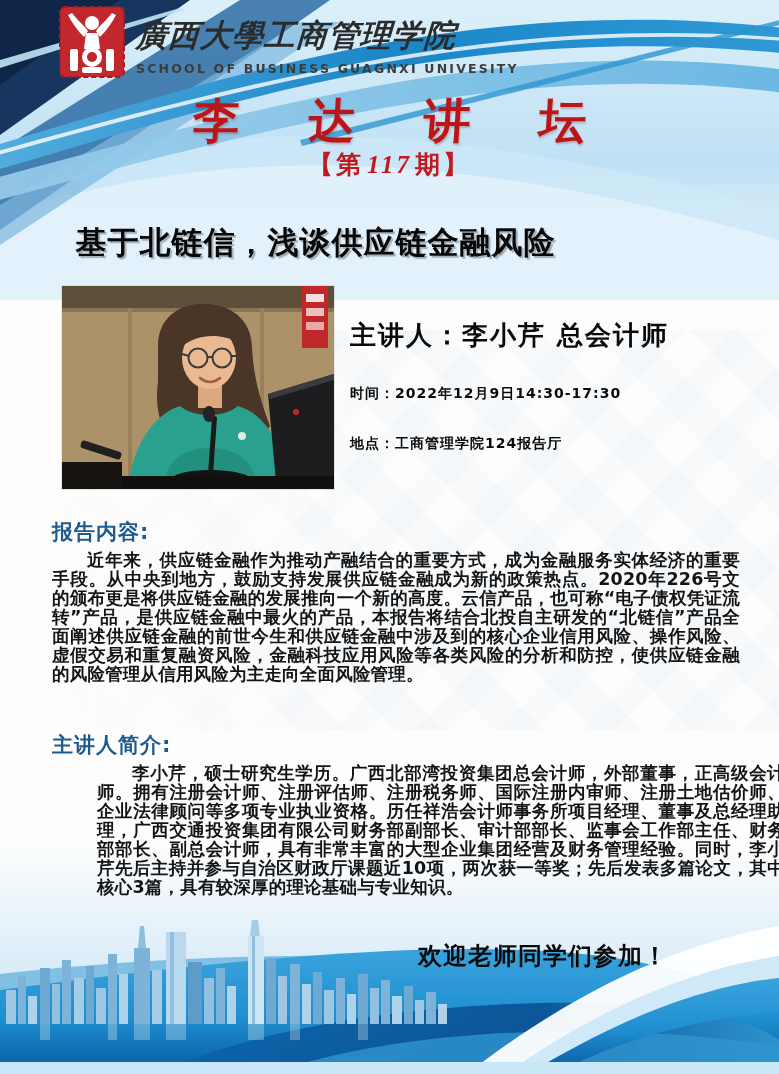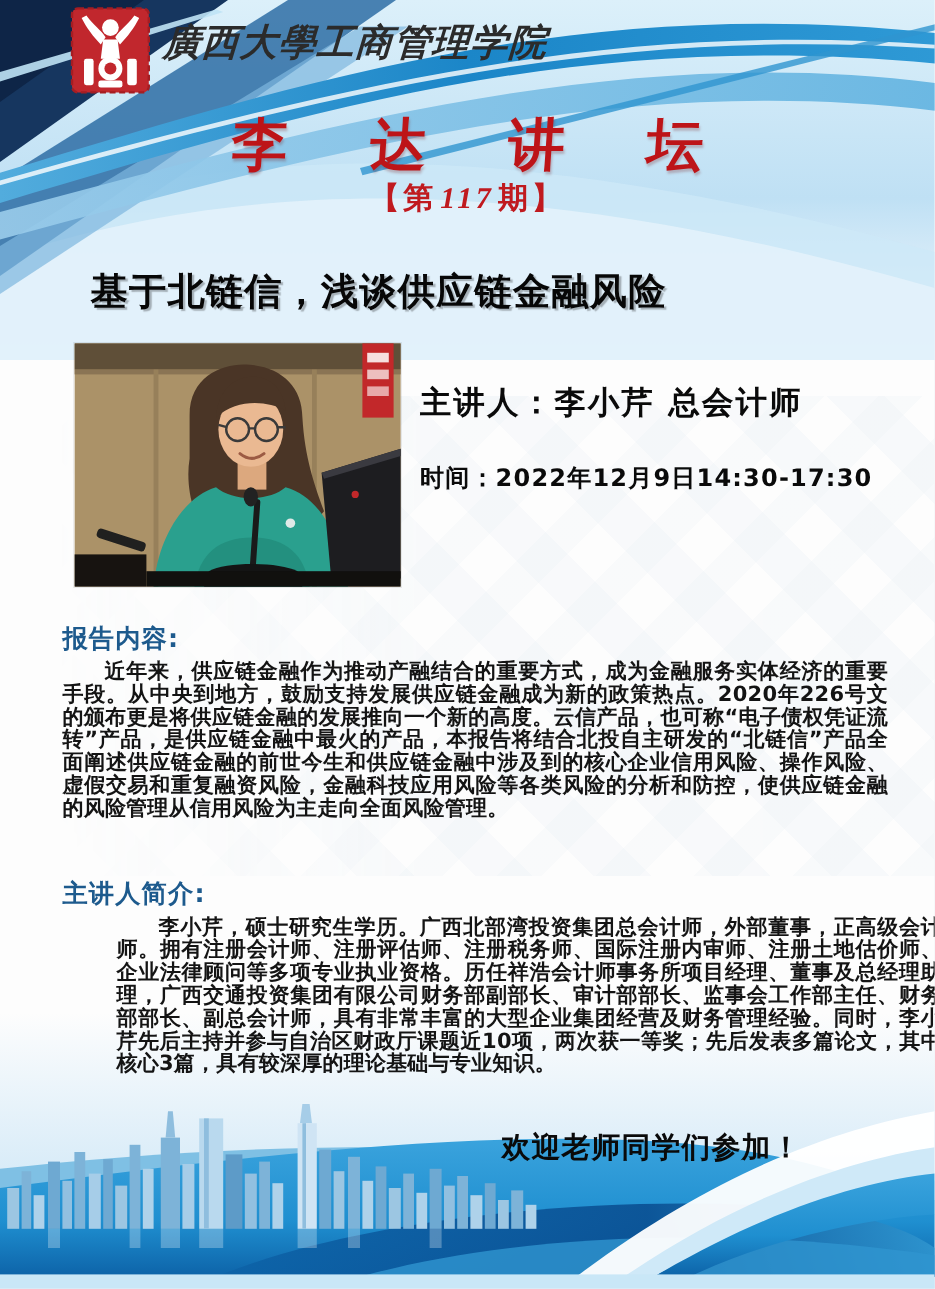--- a/index.html
+++ b/index.html
@@ -70,21 +70,21 @@
     box-shadow:0 0 0 1px rgba(0,0,0,.08);
   }
   .info{
     position:absolute;left:350px;top:318px;width:410px;z-index:3;color:#0a0a0a;
   }
   .info .speaker{
     font-size:26px;font-weight:bold;letter-spacing:2px;margin-bottom:32px;
     font-family:"DejaVu Serif","Liberation Serif",serif;
   }
   .info .line{
-    font-size:20px;font-weight:bold;letter-spacing:1px;margin-bottom:32px;
+    font-size:14px;font-weight:bold;letter-spacing:1px;margin-bottom:32px;
     font-family:"DejaVu Sans","Liberation Sans",sans-serif;
   }
 
   
   .section-heading{
     position:absolute;left:52px;z-index:3;
     font-size:21px;font-weight:bold;color:#1d5a8d;letter-spacing:1px;
   }
   .heading-report{top:518px;}
   .heading-bio{top:731px;}
@@ -155,20 +155,21 @@
       <path d="M54,8 C48,16 42,20 38,26 L42,32 C48,26 54,18 58,10 Z" fill="#ffffff"></path>
       <path d="M28,28 L40,28 L42,44 L26,44 Z" fill="#ffffff"></path>
       <circle cx="34" cy="52" r="10" fill="#ffffff"></circle>
       <circle cx="34" cy="52" r="5" fill="#c1272d"></circle>
       <rect x="12" y="44" width="8" height="22" rx="2" fill="#ffffff"></rect>
       <rect x="48" y="44" width="8" height="22" rx="2" fill="#ffffff"></rect>
       <rect x="24" y="62" width="20" height="6" rx="2" fill="#ffffff"></rect>
     </svg>
     <div class="uni-names">
       <div class="uni-cn">廣西大學工商管理学院</div>
+      <div class="uni-en">SCHOOL OF BUSINESS GUAGNXI UNIVESITY</div>
     </div>
   </div>
 
   <div class="forum-title">李 达 讲 坛</div>
   <div class="issue"><span>【第</span><span class="num">117</span><span>期】</span></div>
 
   <div class="lecture-title">基于北链信，浅谈供应链金融风险</div>
 
   <svg class="photo" viewBox="0 0 272 203" preserveAspectRatio="none" aria-hidden="true">
     <rect x="0" y="0" width="272" height="203" fill="#ab9268"></rect>
@@ -211,20 +212,21 @@
     <path d="M112,190 C126,182 170,182 186,190 L190,203 L108,203 Z" fill="#141414"></path>
 
     <rect x="18" y="160" width="42" height="8" rx="3" fill="#20201f" transform="rotate(18 39 164)"></rect>
     <rect x="0" y="176" width="60" height="27" fill="#171310"></rect>
     <rect x="60" y="190" width="212" height="13" fill="#11100e"></rect>
   </svg>
 
   <div class="info">
     <div class="speaker">主讲人：李小芹 总会计师</div>
     <div class="line">时间：2022年12月9日14:30-17:30</div>
+    <div class="line">地点：工商管理学院124报告厅</div>
   </div>
 
   <div class="section-heading heading-report">报告内容:</div>
   <div class="para para-report">近年来，供应链金融作为推动产融结合的重要方式，成为金融服务实体经济的重要手段。从中央到地方，鼓励支持发展供应链金融成为新的政策热点。2020年226号文的颁布更是将供应链金融的发展推向一个新的高度。云信产品，也可称“电子债权凭证流转”产品，是供应链金融中最火的产品，本报告将结合北投自主研发的“北链信”产品全面阐述供应链金融的前世今生和供应链金融中涉及到的核心企业信用风险、操作风险、虚假交易和重复融资风险，金融科技应用风险等各类风险的分析和防控，使供应链金融的风险管理从信用风险为主走向全面风险管理。</div>
 
   <div class="section-heading heading-bio">主讲人简介:</div>
   <div class="para para-bio">李小芹，硕士研究生学历。广西北部湾投资集团总会计师，外部董事，正高级会计师。拥有注册会计师、注册评估师、注册税务师、国际注册内审师、注册土地估价师、企业法律顾问等多项专业执业资格。历任祥浩会计师事务所项目经理、董事及总经理助理，广西交通投资集团有限公司财务部副部长、审计部部长、监事会工作部主任、财务部部长、副总会计师，具有非常丰富的大型企业集团经营及财务管理经验。同时，李小芹先后主持并参与自治区财政厅课题近10项，两次获一等奖；先后发表多篇论文，其中核心3篇，具有较深厚的理论基础与专业知识。</div>
 
   <div class="welcome">欢迎老师同学们参加！</div>
 

